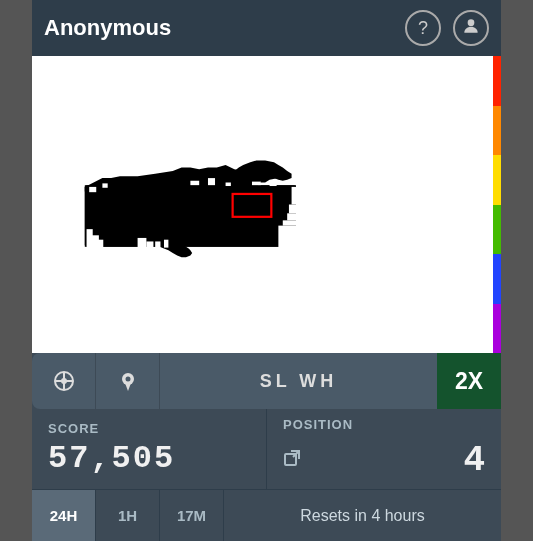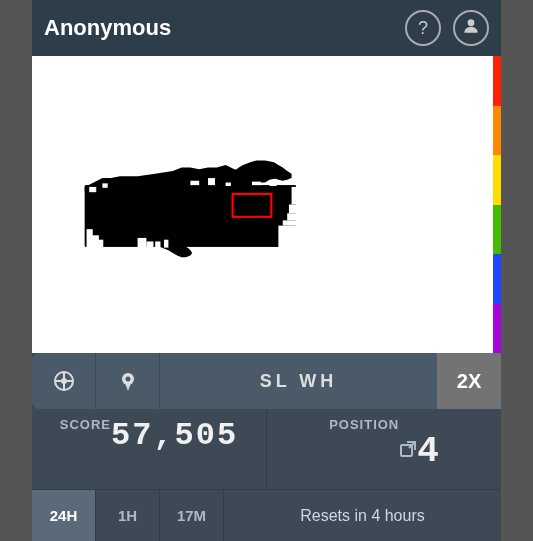--- a/index.html
+++ b/index.html
@@ -116,44 +116,44 @@
       display: flex;
       align-items: center;
       justify-content: center;
       color: #ddd;
       font-size: 18px;
       font-weight: bold;
       letter-spacing: 4px;
     }
 
     .toolbar-zoom {
-      background: #737373;
+      background: #14532d;
       width: 64px;
       height: 56px;
       display: flex;
       align-items: center;
       justify-content: center;
       color: #fff;
-      font-size: 20px;
+      font-size: 23px;
       font-weight: bold;
       cursor: pointer;
     }
 
     
     .stats-area {
       background: #3d4a56;
       display: flex;
       height: 80px;
       flex-shrink: 0;
     }
 
     .stat-block {
       flex: 1;
       display: flex;
-      flex-direction: row;
+      flex-direction: column;
       justify-content: center;
       padding: 8px 16px;
       border-right: 1px solid #2e3d4a;
     }
 
     .stat-block:last-child {
       border-right: none;
     }
 
     .stat-label {
@@ -177,21 +177,21 @@
       color: #f0f0f0;
       font-size: 36px;
       font-weight: bold;
       font-family: 'Courier New', monospace;
       margin-left: auto;
     }
 
     .position-block {
       flex: 1;
       display: flex;
-      flex-direction: row;
+      flex-direction: column;
       padding: 8px 16px;
       justify-content: center;
     }
 
     .position-bottom {
       display: flex;
       align-items: center;
       justify-content: space-between;
       margin-top: 4px;
     }

